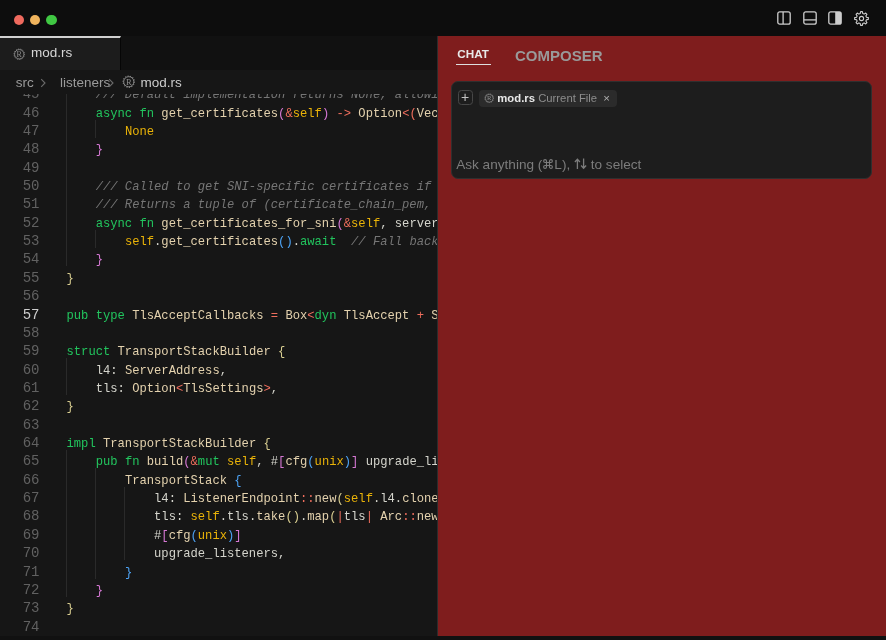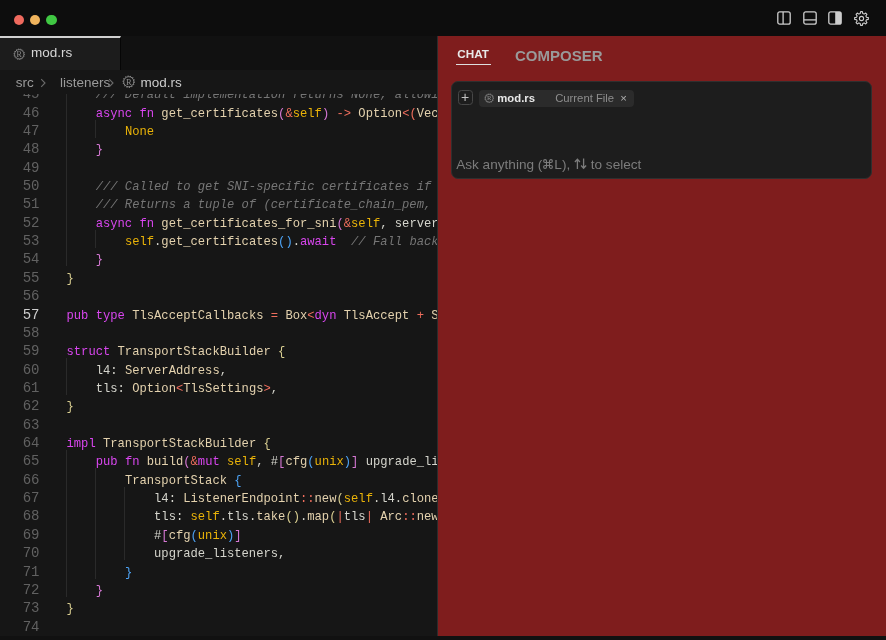--- a/index.html
+++ b/index.html
@@ -13,41 +13,41 @@
   
   #crumbs{left:0;top:70px;width:437px;height:24px;background:#161616;z-index:3;}
   .crumb{font-size:13.5px;color:#9b9b9b;top:4.5px;}
   
   #editor{left:0;top:92px;width:437px;height:543.5px;background:#161616;overflow:hidden;}
   #code{position:absolute;left:0;top:-6.8px;font-family:"Liberation Mono",monospace;font-size:12.17px;line-height:18.36px;color:#d5d5cd;}
   #code .row{height:18.36px;white-space:pre;}
   .g{display:inline-block;width:39.5px;padding-right:27px;text-align:right;color:#616161;font-size:14px;}
   .gc{color:#cecece;}
   .cm{color:#767676;font-style:italic;}
-  .kw{color:#d946ef;}
+  .kw{color:#22c55e;}
   .op{color:#ee6e5d;}
   .pe{color:#eab308;}
   .ty{color:#e4d2ae;}
   .b1{color:#d8cd90;}
   .b2{color:#d678d4;}
   .b3{color:#4da3f5;}
   .guide{position:absolute;width:1px;background:#2a2a2a;}
   
   #divider{left:437px;top:36px;width:1.2px;height:600px;background:#2c2c2c;}
   #bottom{left:0;top:635.5px;width:886px;height:4.5px;background:#111111;}
   
   #panel{left:438.2px;top:36px;width:447.8px;height:599.5px;background:#7f1d1d;}
   #chatlbl{left:19.1px;top:10.5px;font-size:11.7px;font-weight:bold;color:#e8e8e8;letter-spacing:0;}
   #chatline{left:17.8px;top:27.5px;width:35px;height:1.5px;background:#dedede;}
   #complbl{left:76.8px;top:10.5px;font-size:15px;font-weight:bold;color:#9a9a9a;letter-spacing:0;}
   #inputbox{left:13px;top:44.5px;width:421px;height:98px;background:#1d1d1d;border:1px solid #2f2f2f;border-radius:7px;box-sizing:border-box;}
   #plusbtn{left:5.5px;top:8.5px;width:15px;height:15px;border:1px solid #474747;border-radius:3.5px;box-sizing:border-box;color:#c2c2c2;font-size:14px;line-height:12px;text-align:center;}
   #pill{left:26.5px;top:8px;height:17.5px;background:#2b2b2b;border-radius:4px;font-size:11.3px;line-height:17.5px;padding:0 7px 0 5px;}
   #pill .n{color:#e8e8e8;font-weight:bold;}
-  #pill .cf{color:#8d8d8d;margin-left:17px;}
+  #pill .cf{color:#8d8d8d;}
   #pill .x{color:#b0b0b0;margin-left:6px;}
   #ask{left:4px;top:33px;font-size:13.6px;color:#7c7c7c;margin-top:42px;}
   #brow{left:0;top:76px;width:100%;height:16px;font-size:11.2px;color:#909090;}
   svg{display:block;}
   .ic{position:absolute;}
 </style></head>
 <body>
 
   <div id="titlebar" class="abs">
     <div class="abs light" style="left:13.8px;background:#ef6a5e;"></div>

